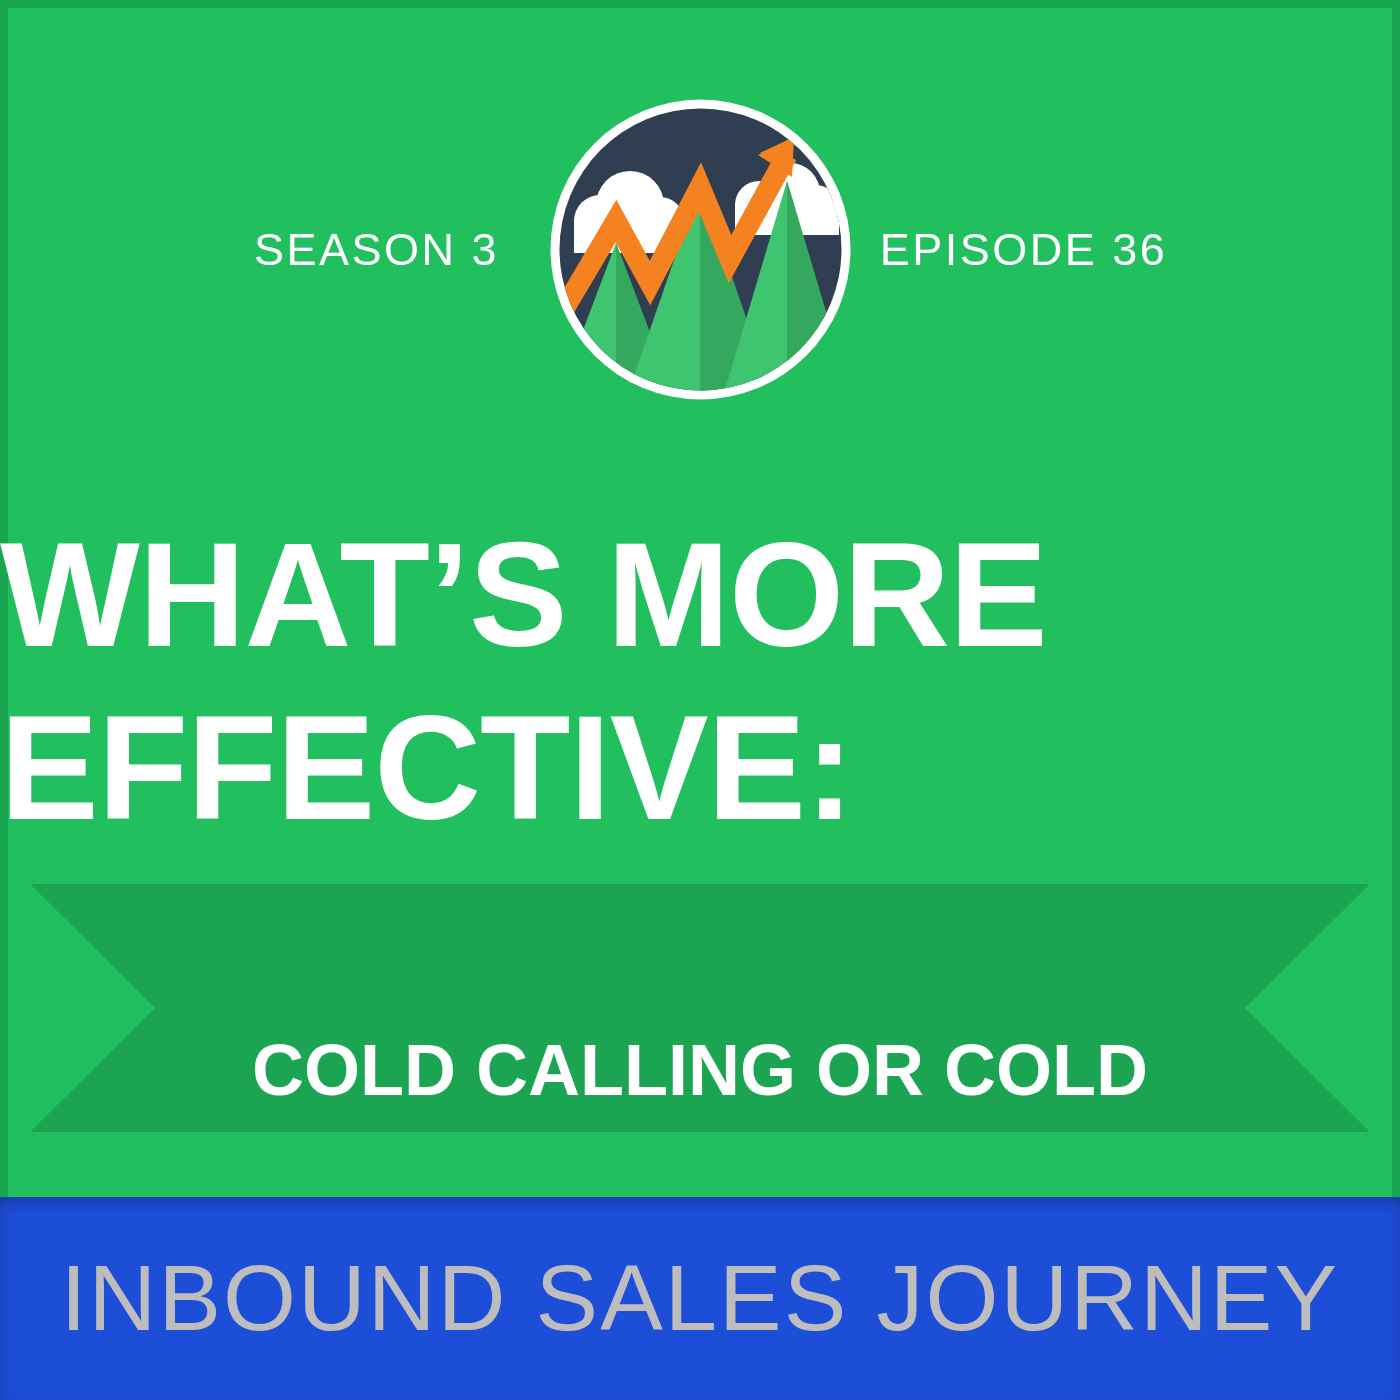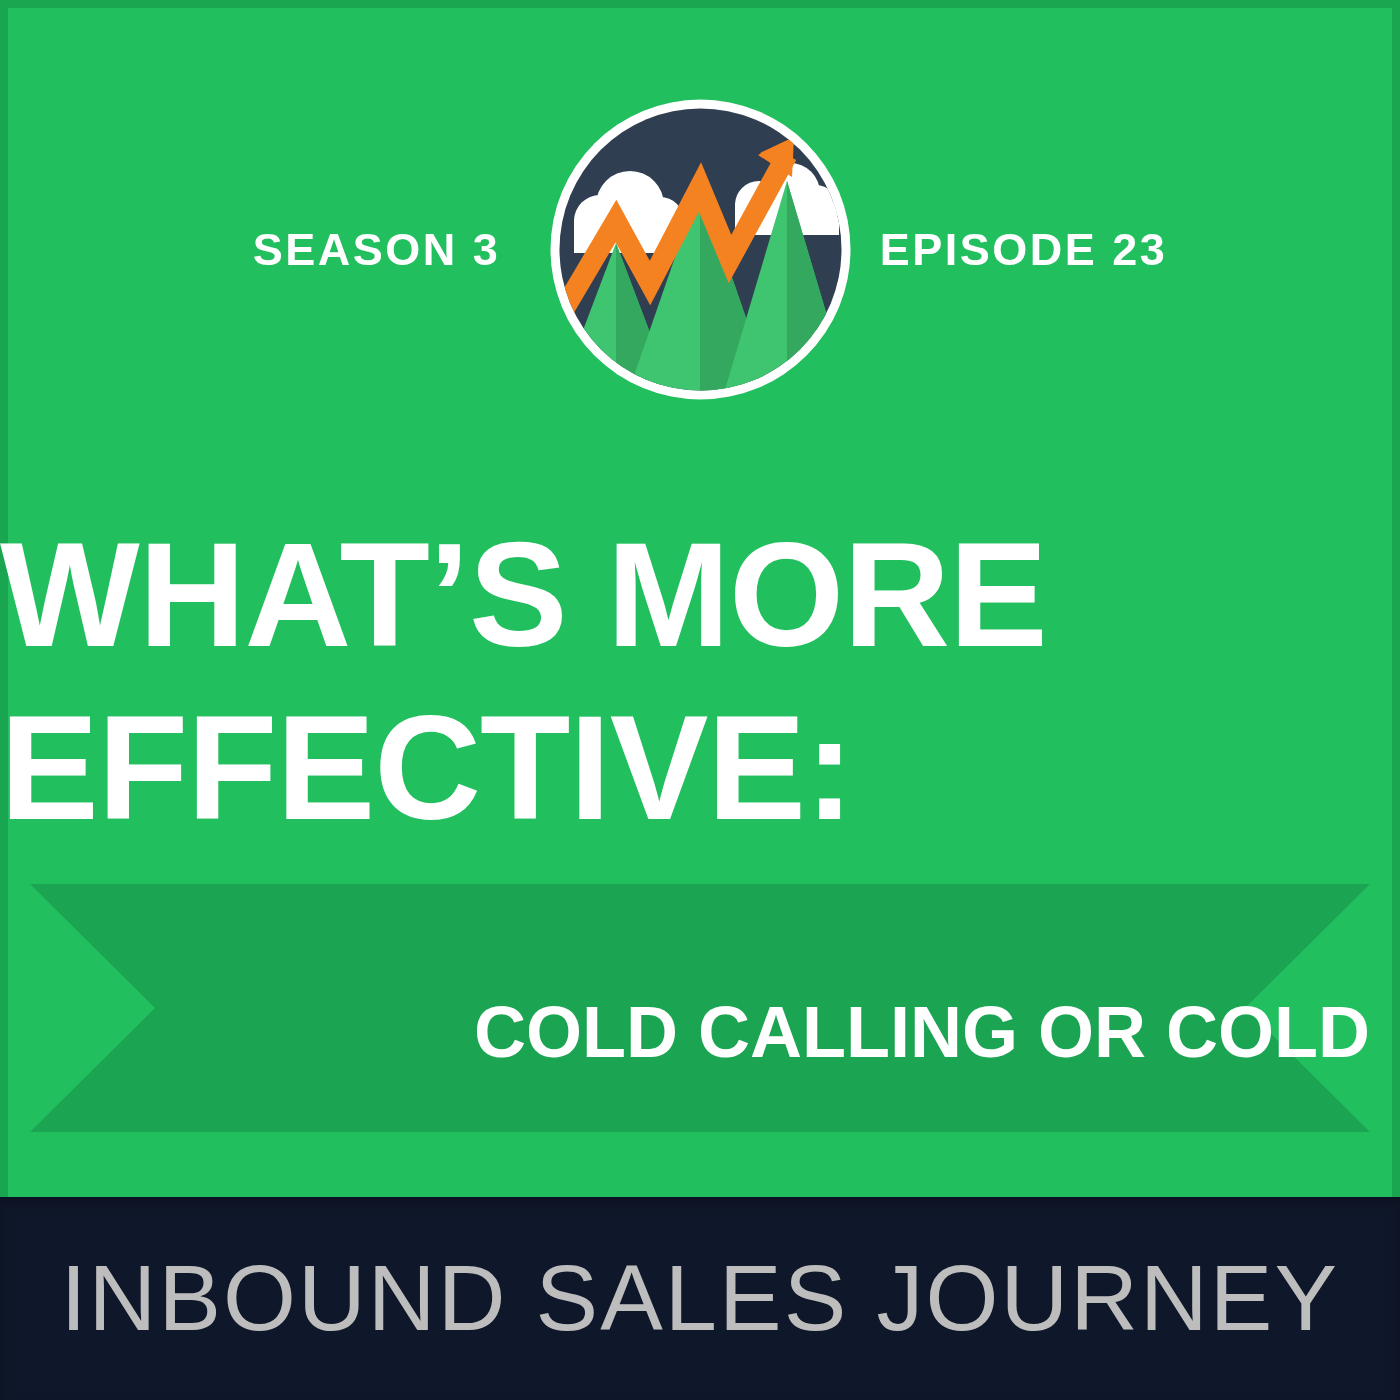--- a/index.html
+++ b/index.html
@@ -35,21 +35,21 @@
     width: 1400px;
     height: 315px;
     display: flex;
     align-items: center;
     justify-content: center;
   }
   .season-label,
   .episode-label {
     color: #ffffff;
     font-size: 45px;
-    font-weight: 700;
+    font-weight: 400;
     letter-spacing: 2.5px;
     white-space: nowrap;
     width: 290px;
     text-align: center;
   }
   .season-label { margin-right: 22px; }
   .episode-label { margin-left: 22px; }
 
   
   .logo-badge {
@@ -94,47 +94,47 @@
     width: 125px;
     height: 248px;
     background: #22bf5f;
   }
   .notch.left  { left: 30px;  clip-path: polygon(0 0, 125px 124px, 0 248px); }
   .notch.right { right: 30px; clip-path: polygon(125px 0, 0 124px, 125px 248px); }
 
   .ribbon-text {
     position: absolute;
     left: 30px;
-    top: 884px;
+    top: 922px;
     width: 1340px;
     height: 296px;
     display: flex;
     flex-direction: column;
-    align-items: flex-end;
+    align-items: center;
     justify-content: center;
     pointer-events: none;
   }
   .subtitle-line {
     color: #ffffff;
     font-weight: 700;
     font-size: 72px;
     line-height: 1.18;
     letter-spacing: 0px;
     white-space: nowrap;
     margin: 0;
   }
 
   
   .bottom-bar {
     position: absolute;
     left: 0;
     bottom: 0;
     width: 1400px;
     height: 203px;
-    background: #0f172a;
+    background: #1d4ed8;
     display: flex;
     align-items: center;
     justify-content: center;
     box-shadow: inset 0 6px 14px rgba(0,0,0,0.22);
   }
   .brand-text {
     color: #bdbdbd;
     font-weight: 400;
     font-size: 92px;
     letter-spacing: 2px;
@@ -190,21 +190,21 @@
           <polygon points="243,88 306,300 243,300" fill="#34a85f"></polygon>
 
           <polyline points="20,216 72,128 106,190 156,94 186,166 243,62" fill="none" stroke="#f58220" stroke-width="21" stroke-linejoin="miter" stroke-linecap="butt"></polyline>
 
           <polygon points="250,44 216,60 246,82" fill="#f58220"></polygon>
           <polygon points="250,44 248,84 214,62" fill="#f58220"></polygon>
         </g>
       </svg>
     </div>
 
-    <div class="episode-label">EPISODE 23</div>
+    <div class="episode-label">EPISODE 36</div>
   </div>
 
   <div class="title-block">
     <div class="title-line line1">WHAT’S MORE</div>
     <div class="title-line line2">EFFECTIVE:</div>
   </div>
 
   <div class="ribbon-body"></div>
   <div class="notch left"></div>
   <div class="notch right"></div>

